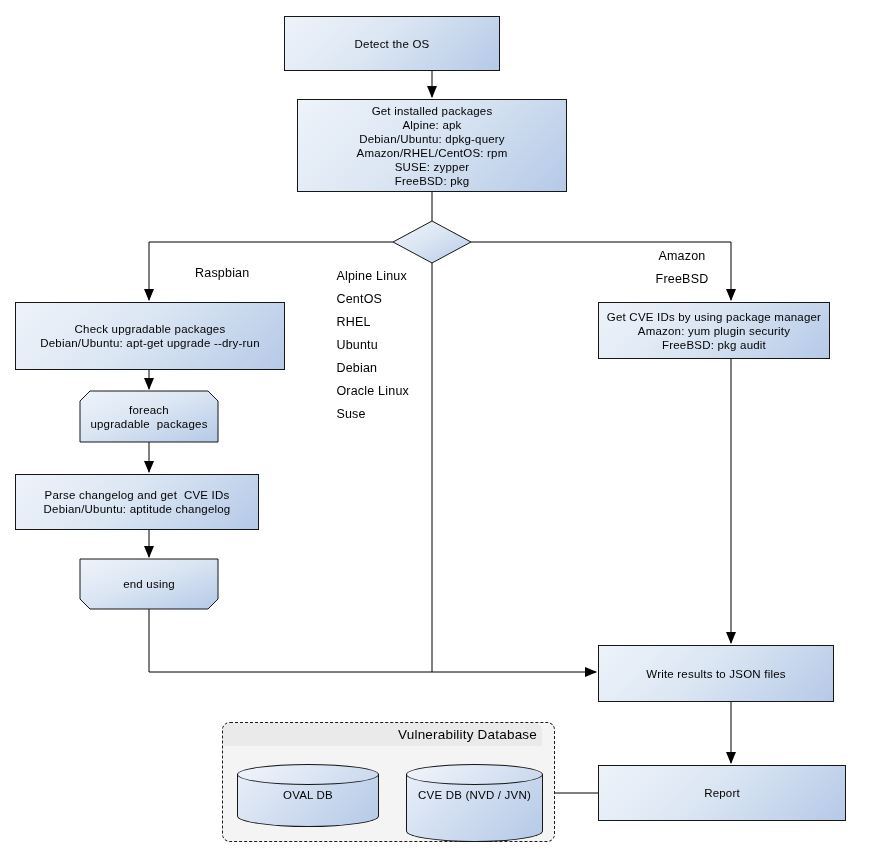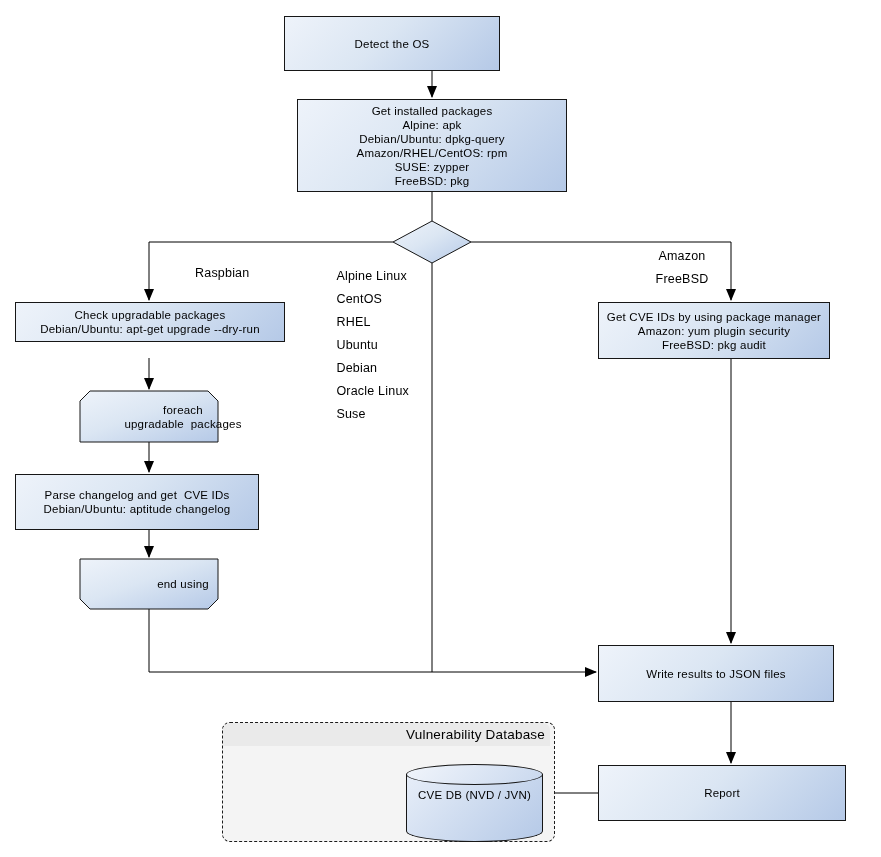--- a/index.html
+++ b/index.html
@@ -16,37 +16,37 @@
     background:linear-gradient(135deg,#eef3fa 0%,#dbe6f3 45%,#b5c9e7 100%);
     display:flex; align-items:center; justify-content:center;
   }
   .node-text {
     font-size:11.5px; line-height:14px; letter-spacing:0.2px;
     white-space:pre; text-align:center;
   }
   .node-text.right { }
 
   .shape-label {
-    position:absolute; z-index:3; display:flex; align-items:center; justify-content:center;padding-left:34px;
+    position:absolute; z-index:3; display:flex; align-items:center; justify-content:center;
   }
 
   .edge-label {
     position:absolute; z-index:2; font-size:12.5px; line-height:23px;
     letter-spacing:0.2px; white-space:pre;
   }
   .edge-label.right-align { text-align:left; }
   .edge-label.center-align { text-align:center; }
 
   .db-panel {
     position:absolute; left:222px; top:722px; width:333px; height:120px;
     box-sizing:border-box; z-index:2;
     background:#f4f4f4; border:1.5px dashed #1c1c1c; border-radius:8px;
   }
   .db-panel-header {
-    position:absolute; left:0; top:0; right:4px; height:23px;
+    position:absolute; left:0; top:0; right:12px; height:23px;
     background:#eaeaea; border-radius:7px 7px 0 0;
     font-size:13.5px; line-height:23px; text-align:right; padding-right:5px;
     box-sizing:border-box; letter-spacing:0.2px;
   }
   .cylinder { position:absolute; z-index:3; }
   .cyl-top {
     position:absolute; left:0; right:0; top:0; height:21px; box-sizing:border-box;
     border:1px solid #161616; border-radius:50%;
     background:linear-gradient(135deg,#f1f5fb 0%,#c9d8ee 100%); z-index:2;
   }
@@ -102,21 +102,21 @@
 
   <div class="node" style="left:297px;top:99px;width:270px;height:93px">
     <div class="node-text right">Get installed packages
 Alpine: apk
 Debian/Ubuntu: dpkg-query
 Amazon/RHEL/CentOS: rpm
 SUSE: zypper
 FreeBSD: pkg</div>
   </div>
 
-  <div class="node" style="left:15px;top:302px;width:270px;height:40px">
+  <div class="node" style="left:15px;top:302px;width:270px;height:68px">
     <div class="node-text">Check upgradable packages
 Debian/Ubuntu: apt-get upgrade --dry-run</div>
   </div>
 
   <div class="shape-label" style="left:80px;top:391px;width:138px;height:51px">
     <div class="node-text">foreach
 upgradable  packages</div>
   </div>
 
   <div class="node" style="left:15px;top:474px;width:244px;height:56px">
@@ -151,20 +151,25 @@
 Debian
 Oracle Linux
 Suse</div>
 
   <div class="edge-label center-align" style="left:649px;top:245px;width:66px">Amazon
 FreeBSD</div>
 
   <div class="db-panel">
     <div class="db-panel-header">Vulnerability Database</div>
 
+    <div class="cylinder" style="left:14px;top:41px;width:142px;height:63px">
+      <div class="cyl-top"></div>
+      <div class="cyl-body"></div>
+      <div class="cyl-label">OVAL DB</div>
+    </div>
 
     <div class="cylinder" style="left:183px;top:41px;width:137px;height:78px">
       <div class="cyl-top"></div>
       <div class="cyl-body"></div>
       <div class="cyl-label">CVE DB (NVD / JVN)</div>
     </div>
   </div>
 
 </div>
 

